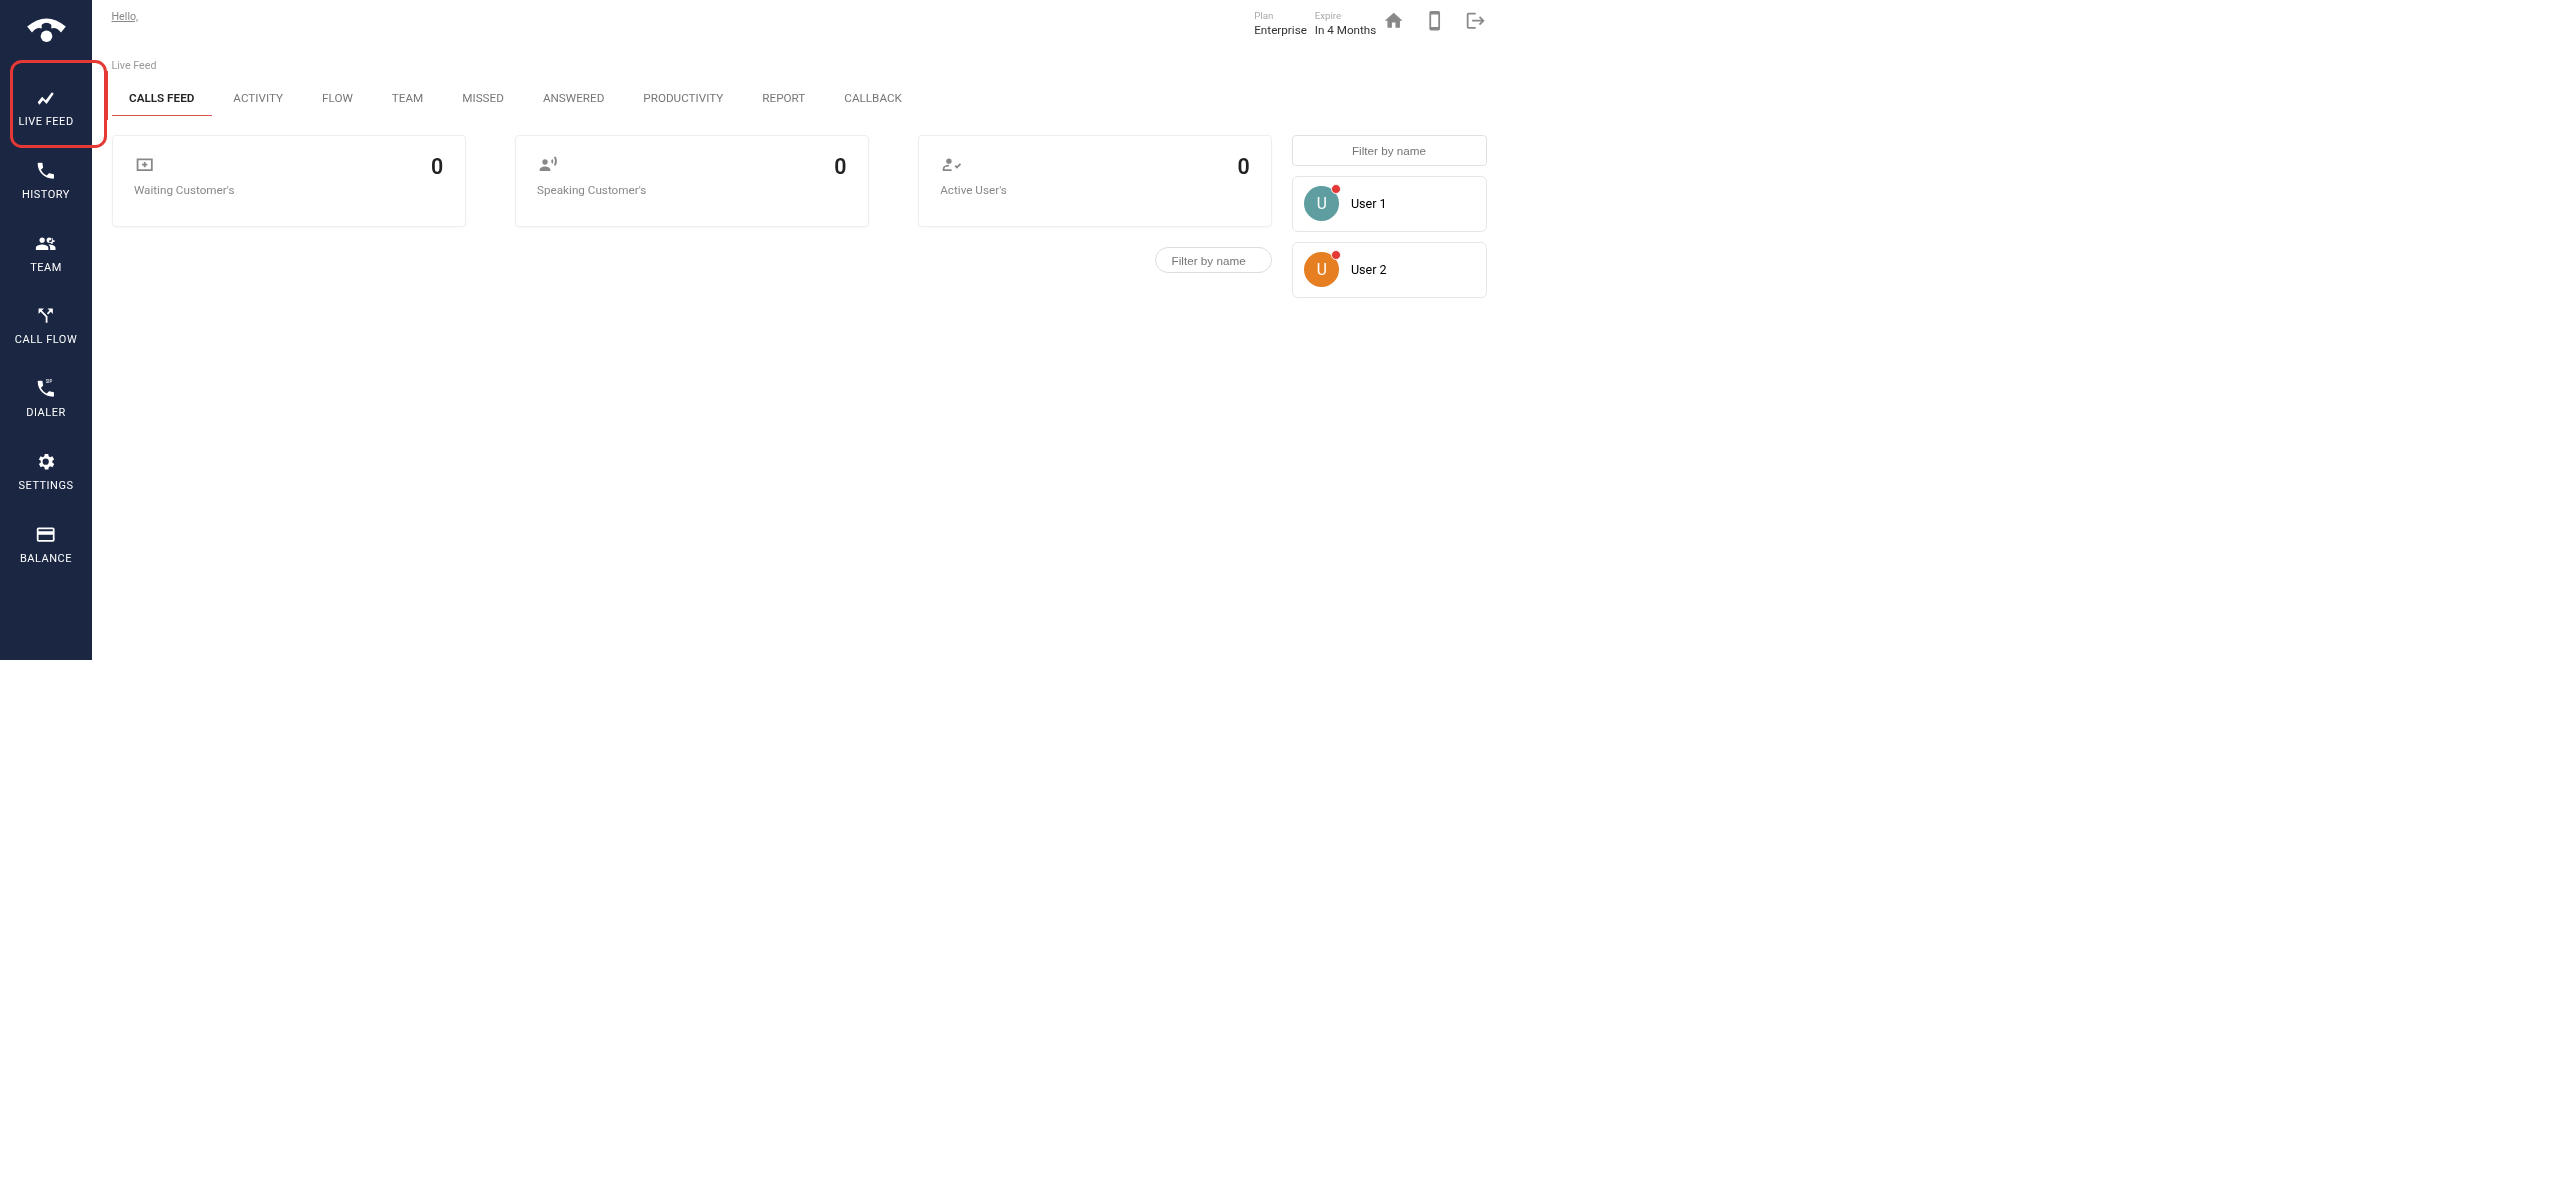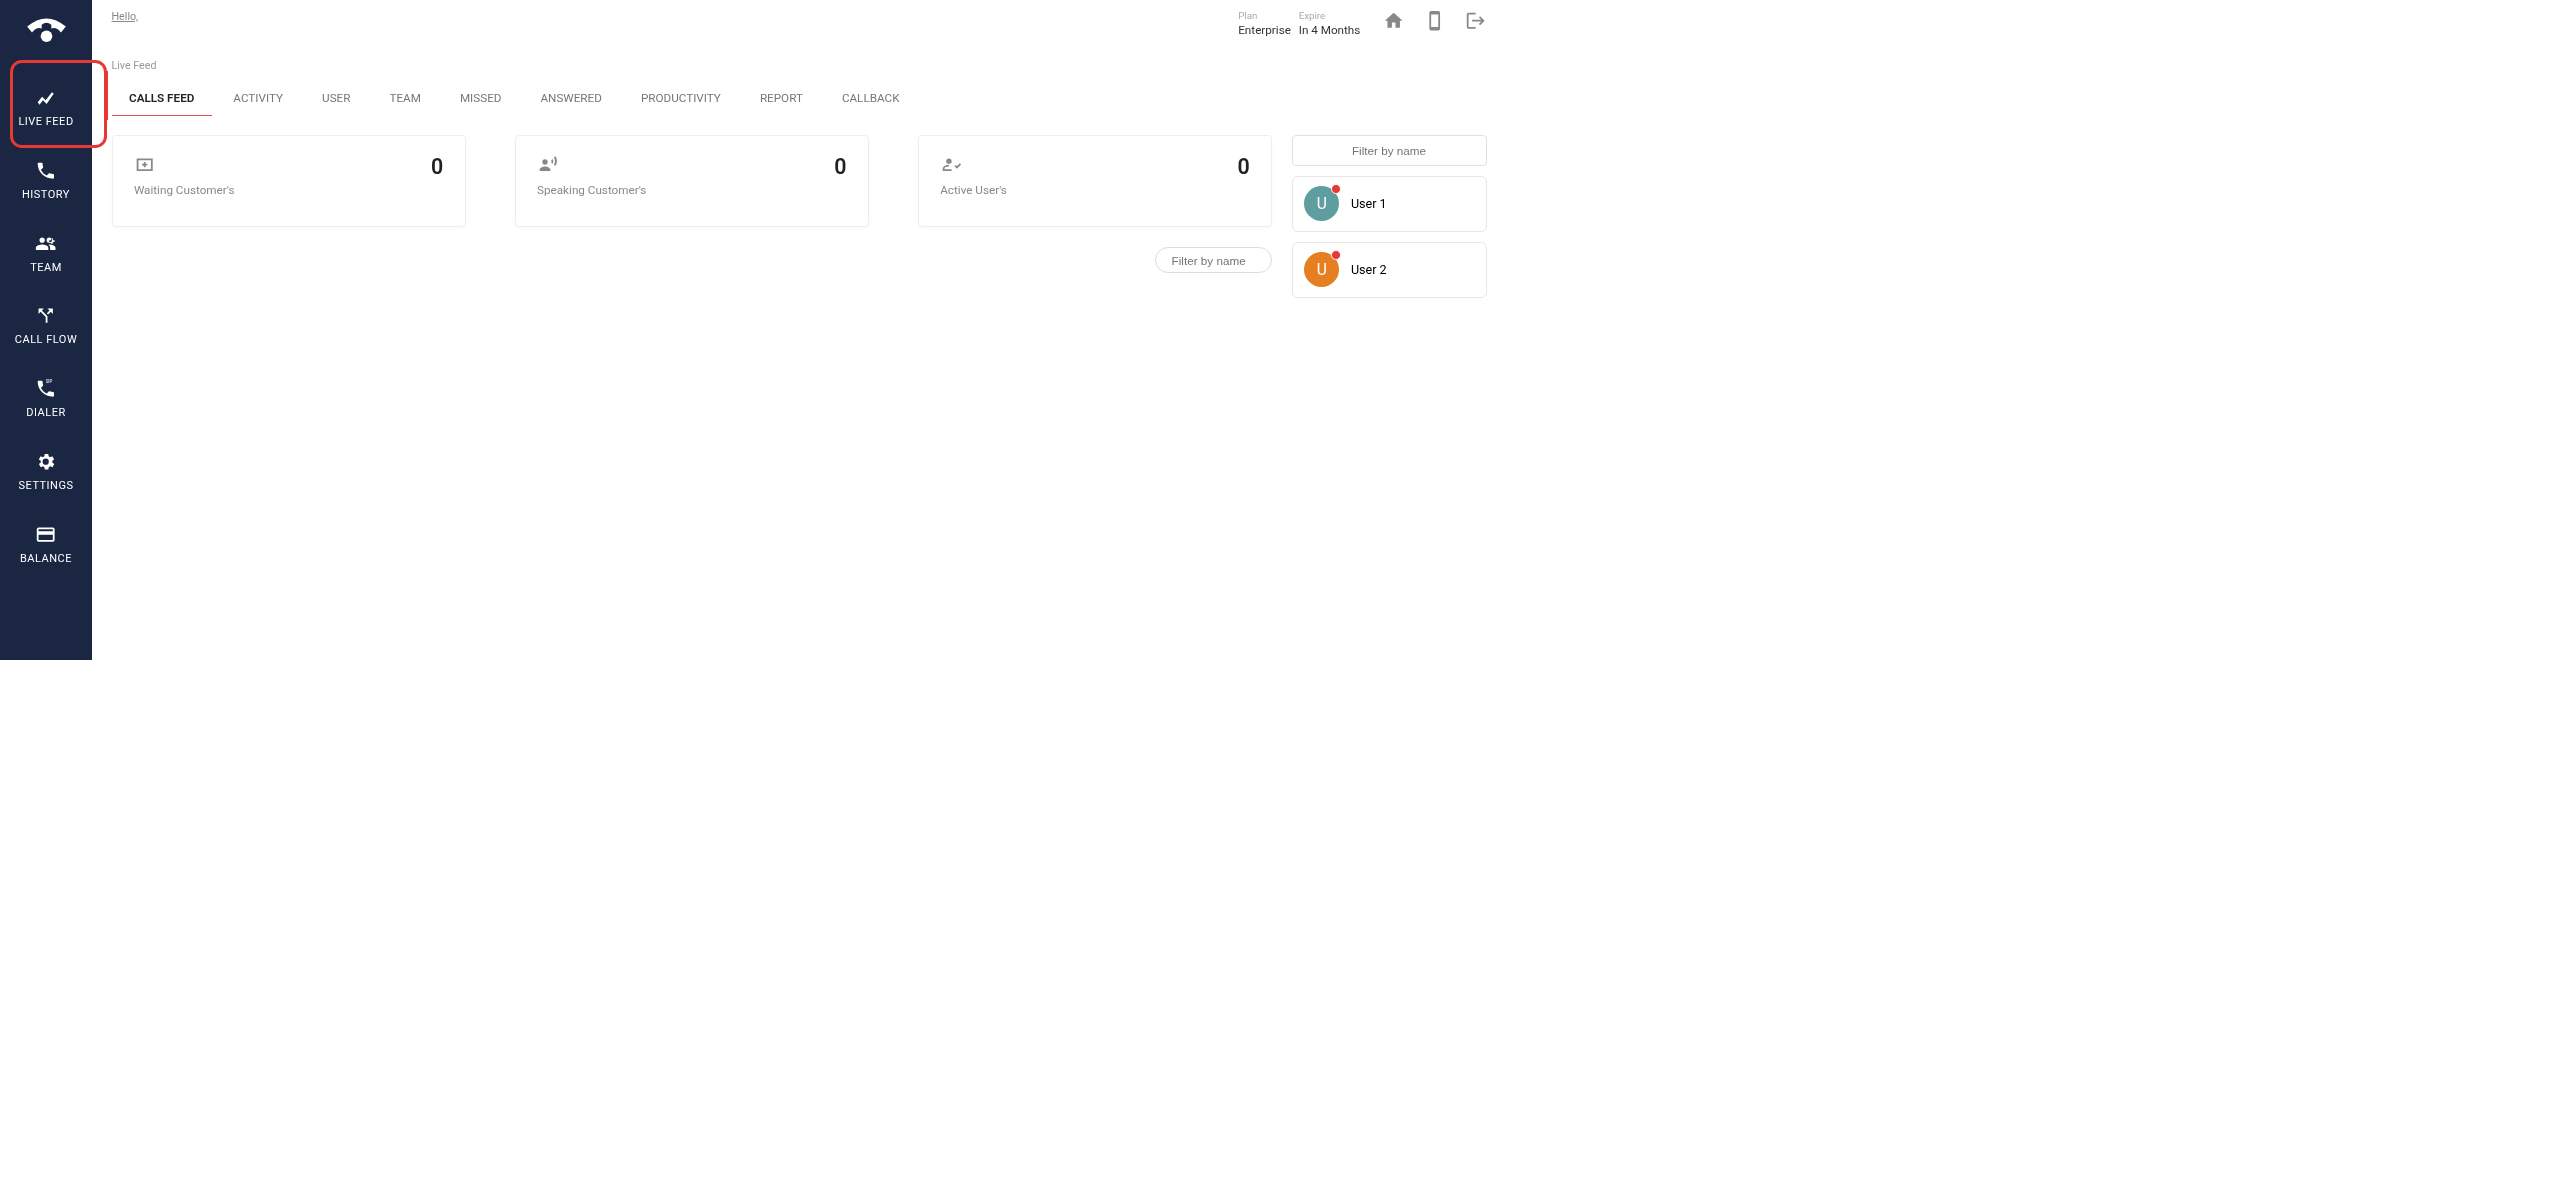--- a/index.html
+++ b/index.html
@@ -19,21 +19,21 @@
 .highlight-box::after { content: ""; position: absolute; right: -3.9px; top: 7.8px; width: 3.9px; height: 49px; background: #e53935; }
 
 
 .main { flex: 1; display: flex; flex-direction: column; min-width: 0; }
 
 
 .header { display: flex; align-items: flex-start; padding: 9.7px 19.5px 0 19.5px; height: 47px; }
 .greet { flex: 1; }
 .greet .hello { font-size: 10.7px; color: #888; text-decoration: underline; }
 .greet .name { font-size: 16.5px; color: #d9534f; font-weight: 400; margin-top: 1.9px; }
-.plan-info { display: flex; gap: 7.8px; margin-right: 23px; }
+.plan-info { display: flex; gap: 7.8px; margin-right: 7px; }
 .plan-col { display: flex; flex-direction: column; }
 .plan-col .lbl { font-size: 9.7px; color: #aaa; }
 .plan-col .val { font-size: 11.7px; color: #333; margin-top: 1.9px; }
 .header-icons { display: flex; align-items: center; gap: 19.5px; }
 .header-icons .hicon { width: 21.4px; height: 21.4px; cursor: pointer; }
 .header-icons .hicon svg { width: 100%; height: 100%; fill: #888; }
 
 
 .breadcrumb { padding: 11.7px 19.5px 0 19.5px; font-size: 10.7px; color: #999; }
 
@@ -162,21 +162,21 @@
               <path d="M17 7l-1.4 1.4L18.2 11H8v2h10.2l-2.6 2.6L17 17l5-5-5-5zM4 5h8V3H4a2 2 0 0 0-2 2v14a2 2 0 0 0 2 2h8v-2H4V5z"></path>
             </svg></span>
       </div>
     </div>
 
     <div class="breadcrumb">Live Feed</div>
 
     <div class="tabs">
       <div class="tab active">CALLS FEED</div>
       <div class="tab">ACTIVITY</div>
-      <div class="tab">USER</div>
+      <div class="tab">FLOW</div>
       <div class="tab">TEAM</div>
       <div class="tab">MISSED</div>
       <div class="tab">ANSWERED</div>
       <div class="tab">PRODUCTIVITY</div>
       <div class="tab">REPORT</div>
       <div class="tab">CALLBACK</div>
     </div>
 
     <div class="content">
       <div class="cards-col">

